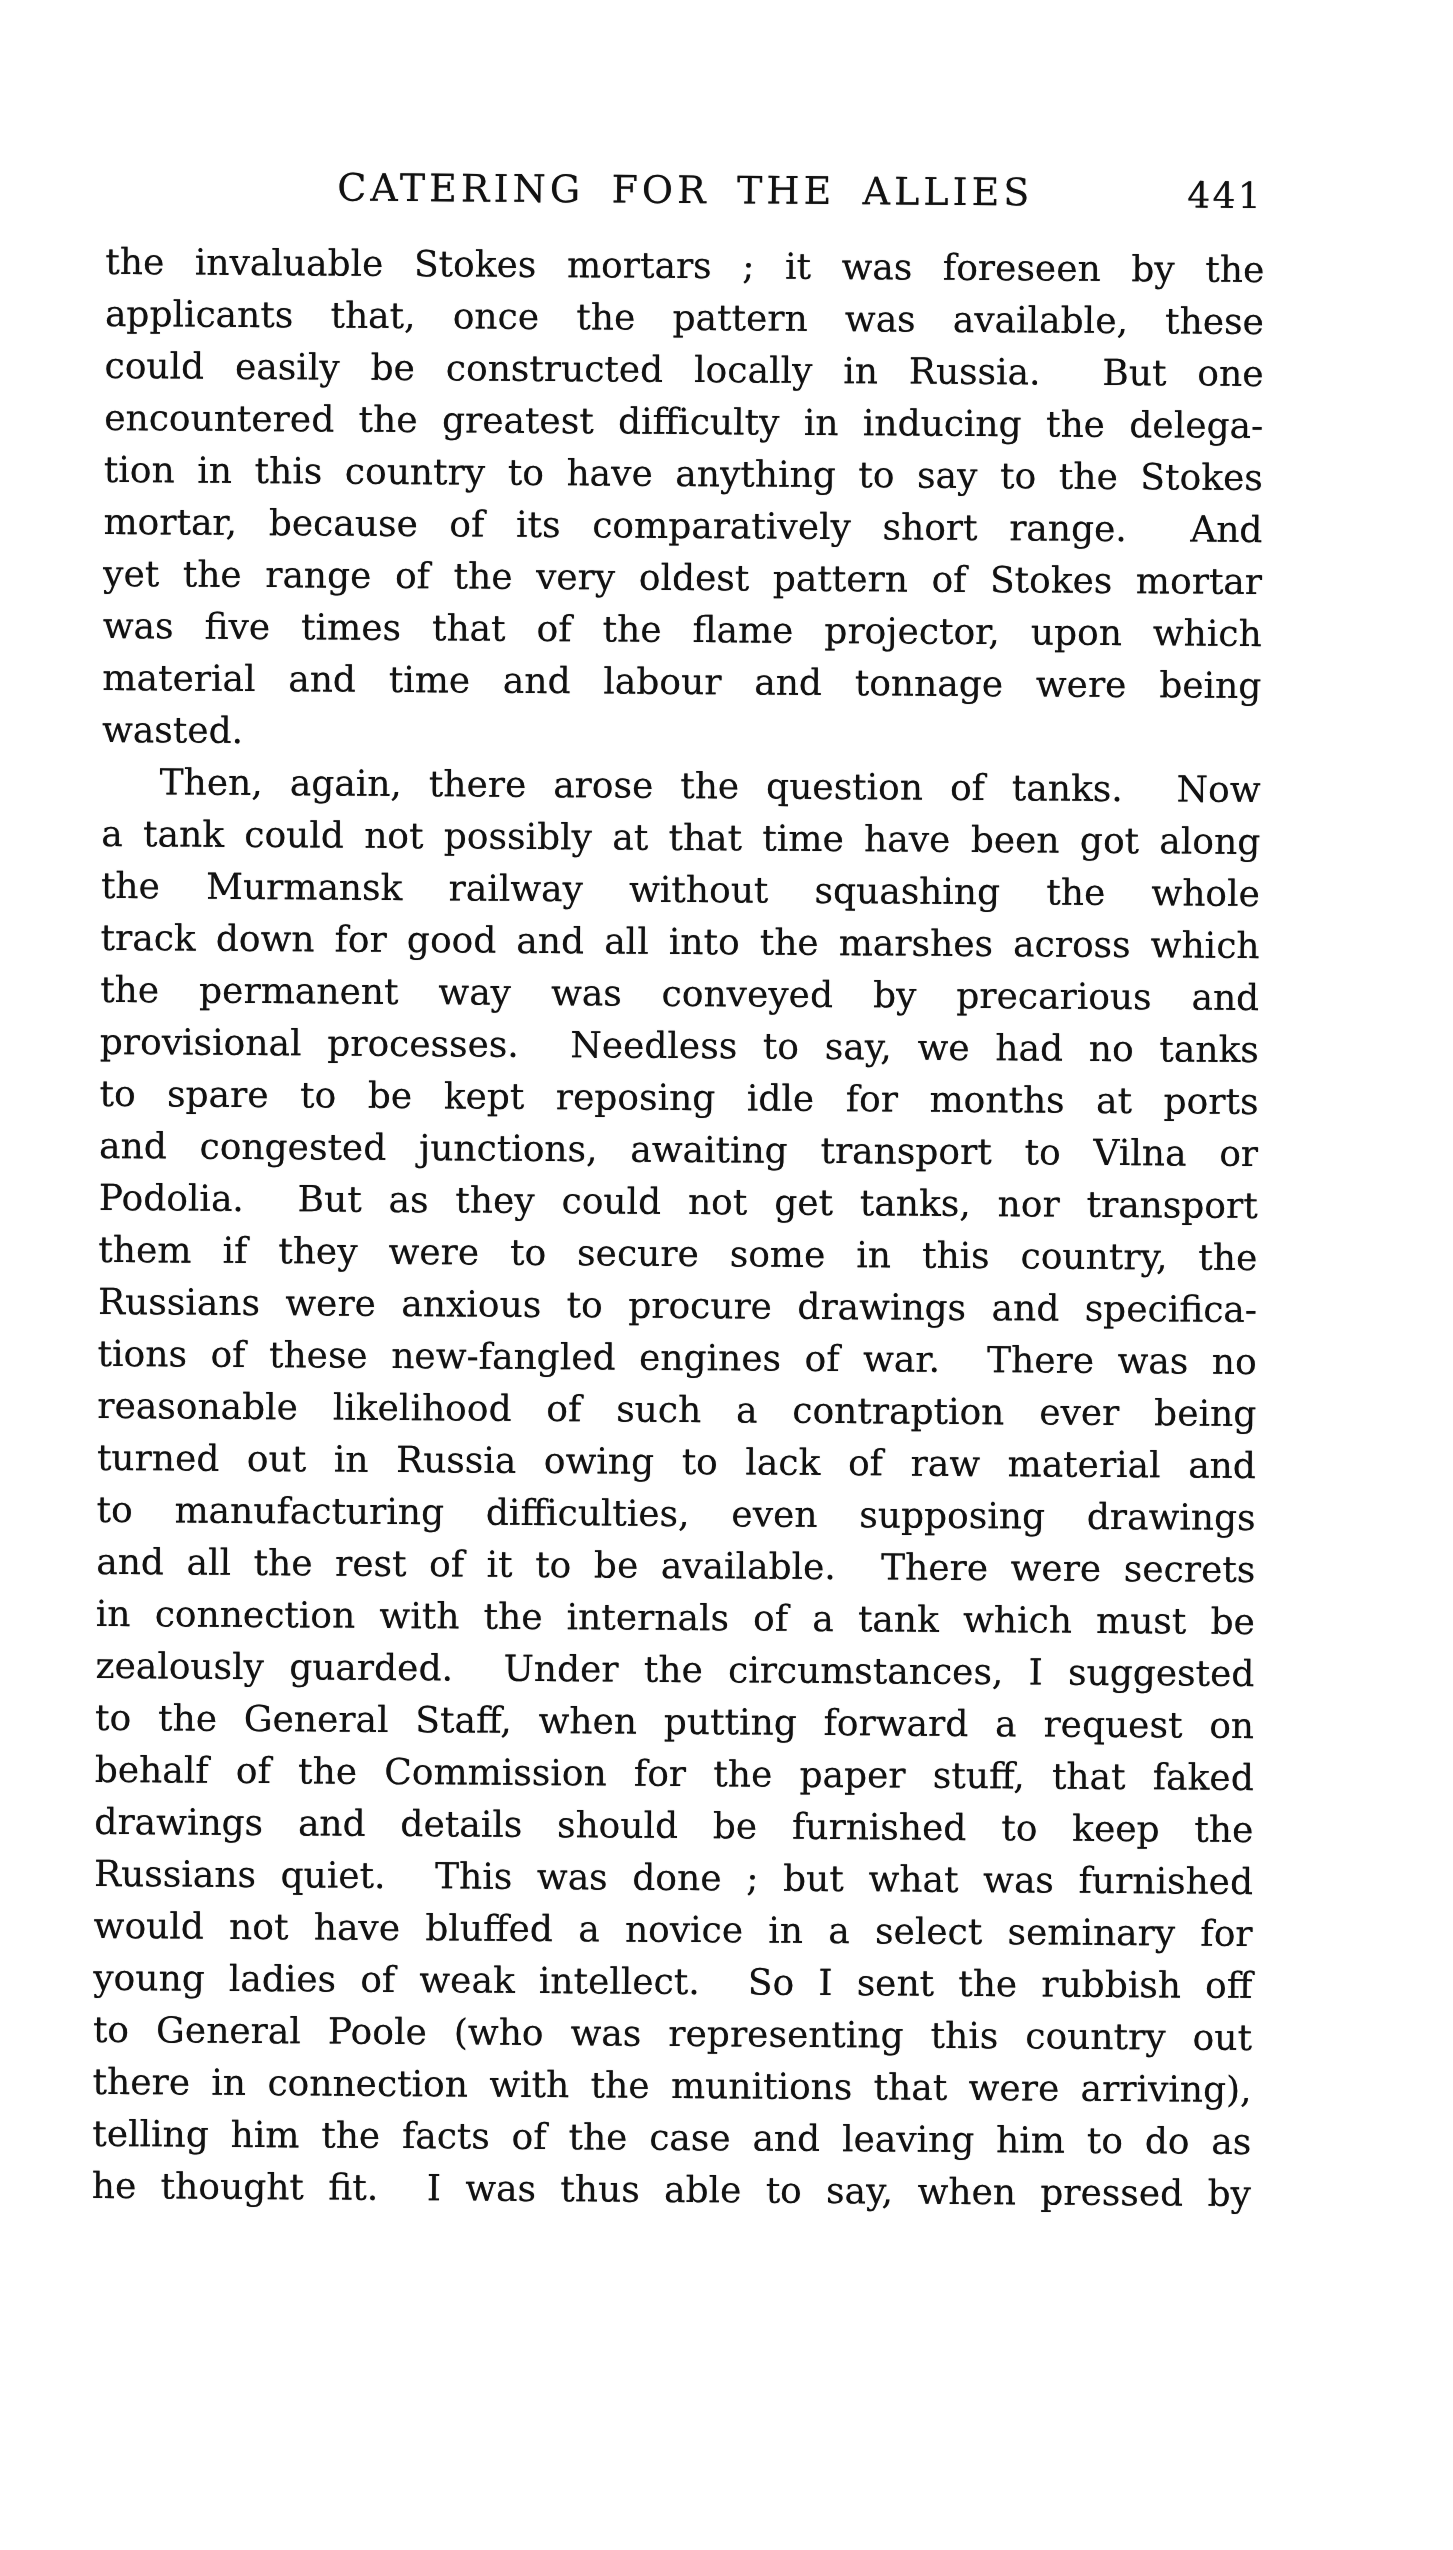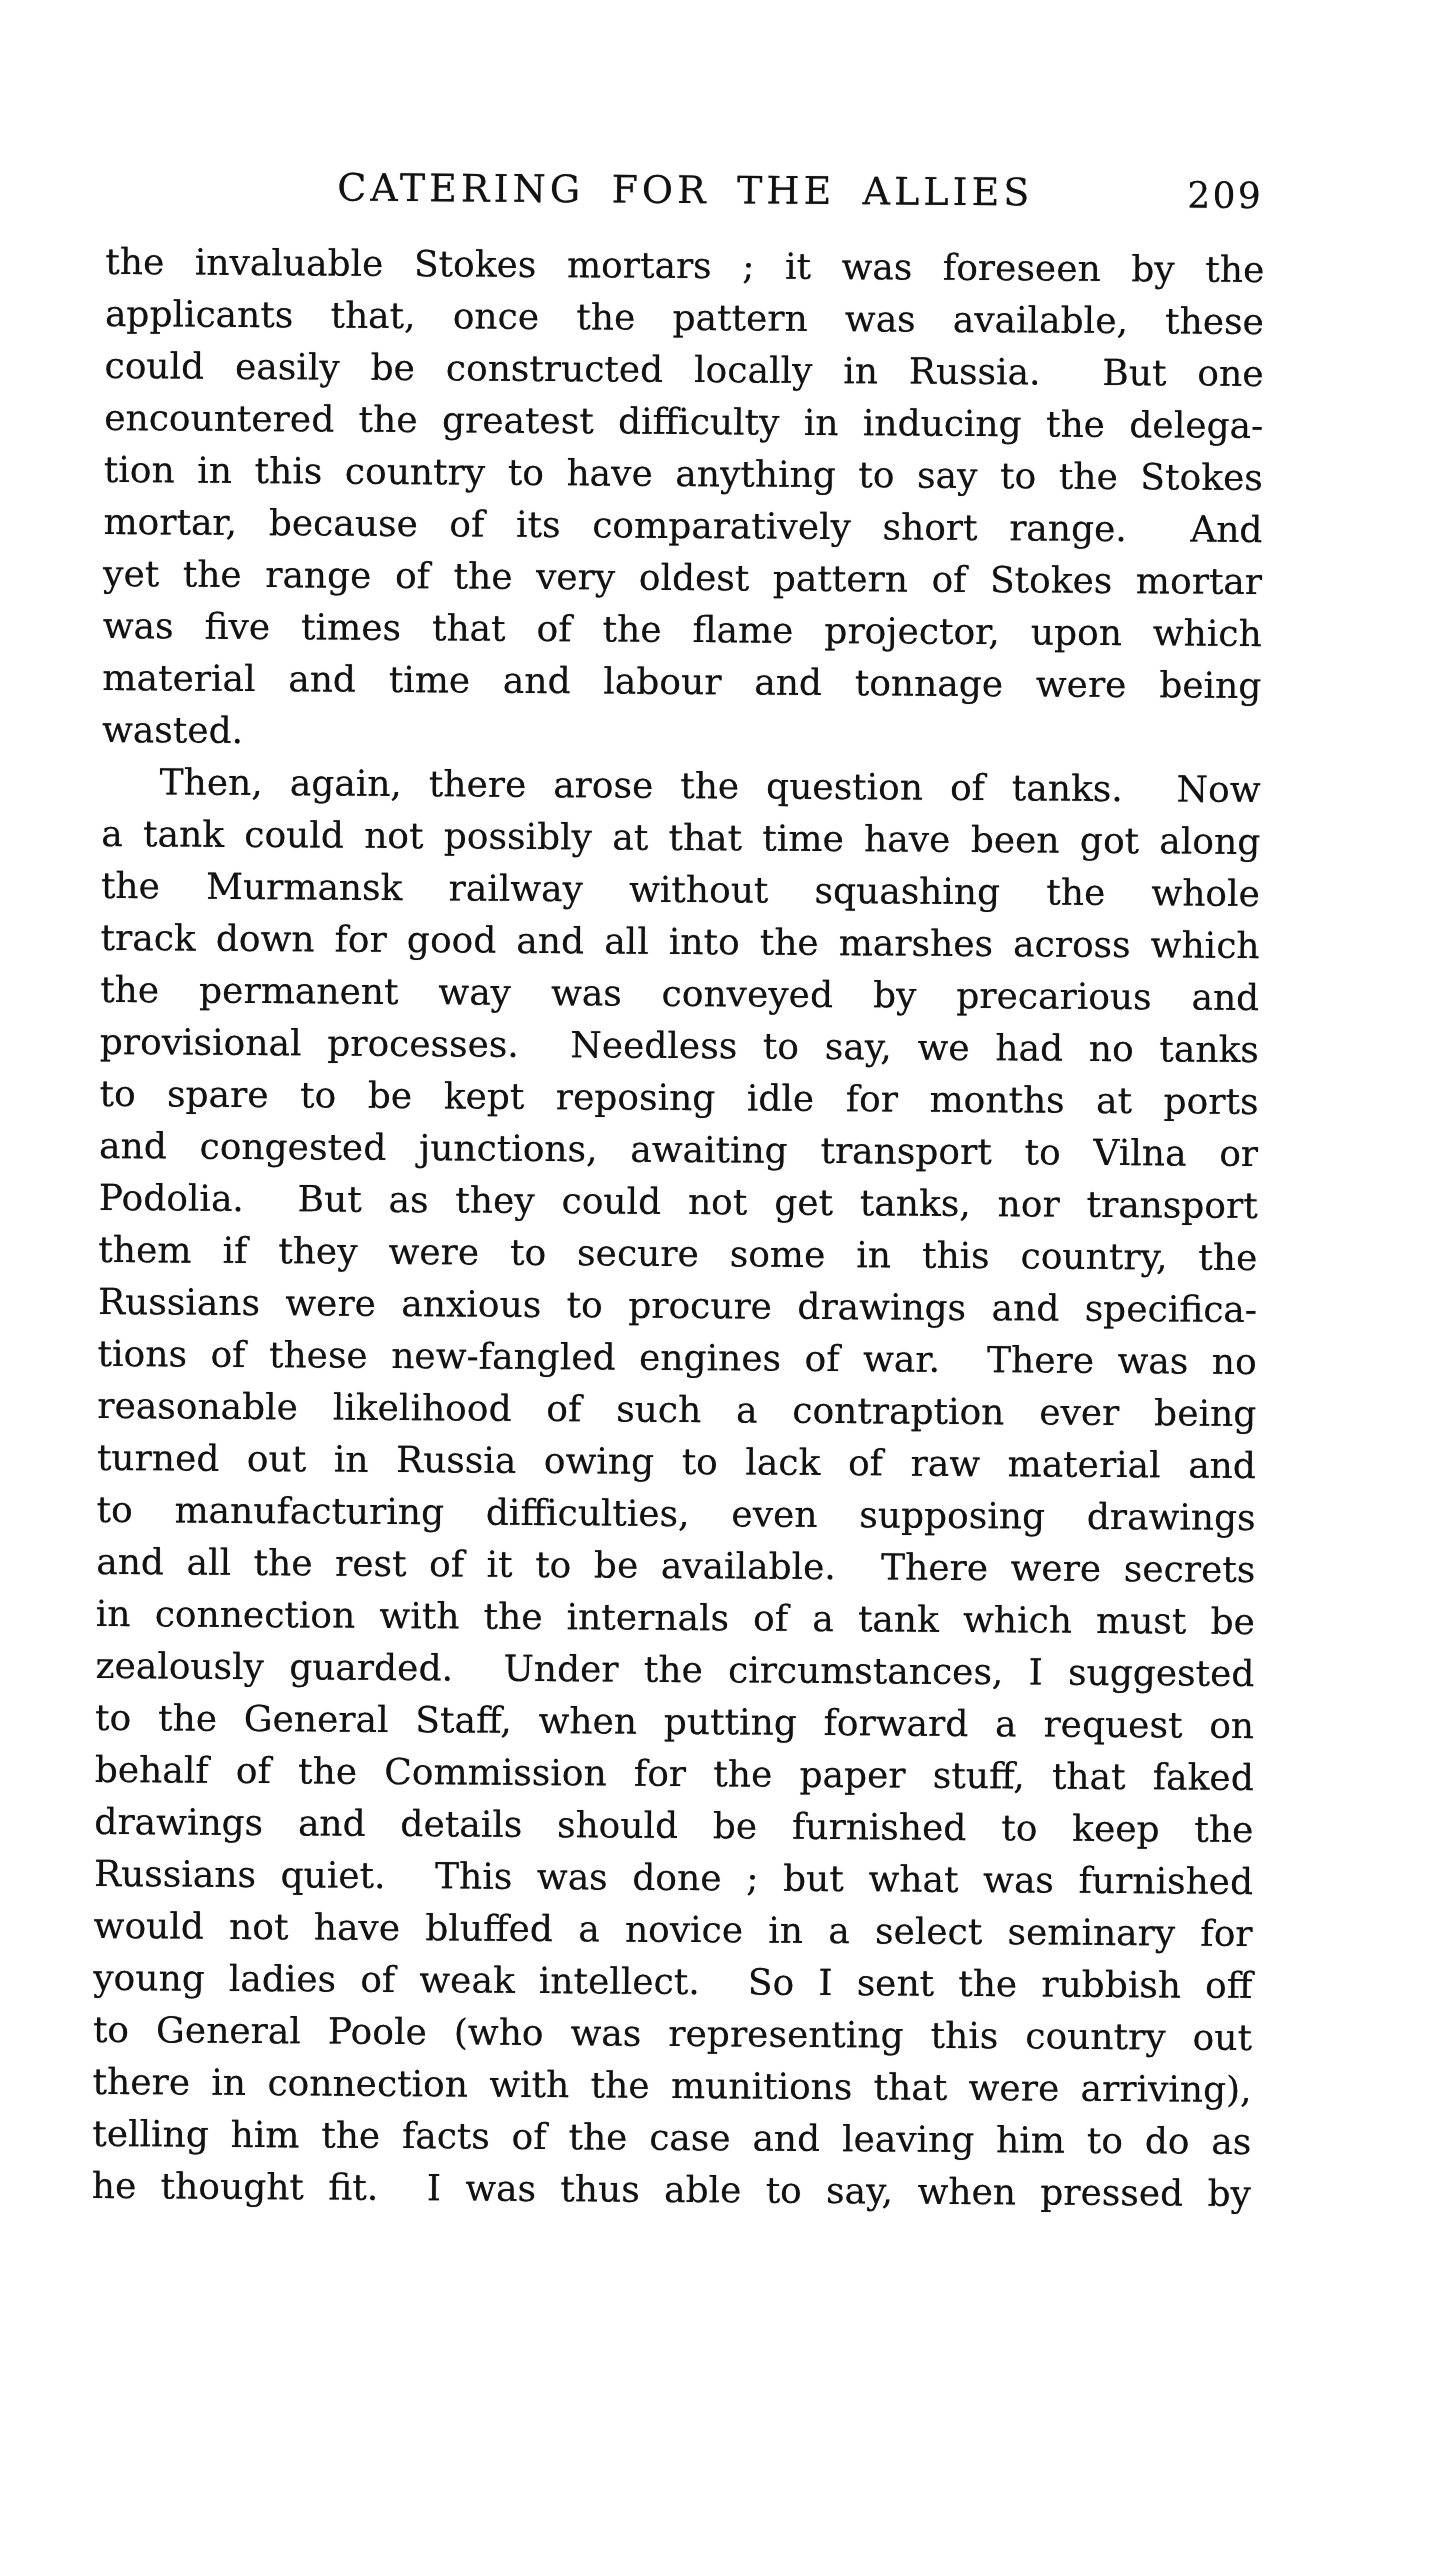--- a/index.html
+++ b/index.html
@@ -64,21 +64,21 @@
   .line.indent {
     text-indent: 58px;
   }
 </style>
 </head>
 <body>
 
 <div class="page">
   <div class="running-head">
     <span class="head-title">CATERING FOR THE ALLIES</span>
-    <span class="page-num">209</span>
+    <span class="page-num">441</span>
   </div>
   <div class="body-text">
       <div class="line">the invaluable Stokes mortars ; it was foreseen by the</div>
       <div class="line">applicants that, once the pattern was available, these</div>
       <div class="line">could easily be constructed locally in Russia.&nbsp; But one</div>
       <div class="line">encountered the greatest difficulty in inducing the delega-</div>
       <div class="line">tion in this country to have anything to say to the Stokes</div>
       <div class="line">mortar, because of its comparatively short range.&nbsp; And</div>
       <div class="line">yet the range of the very oldest pattern of Stokes mortar</div>
       <div class="line">was five times that of the flame projector, upon which</div>

